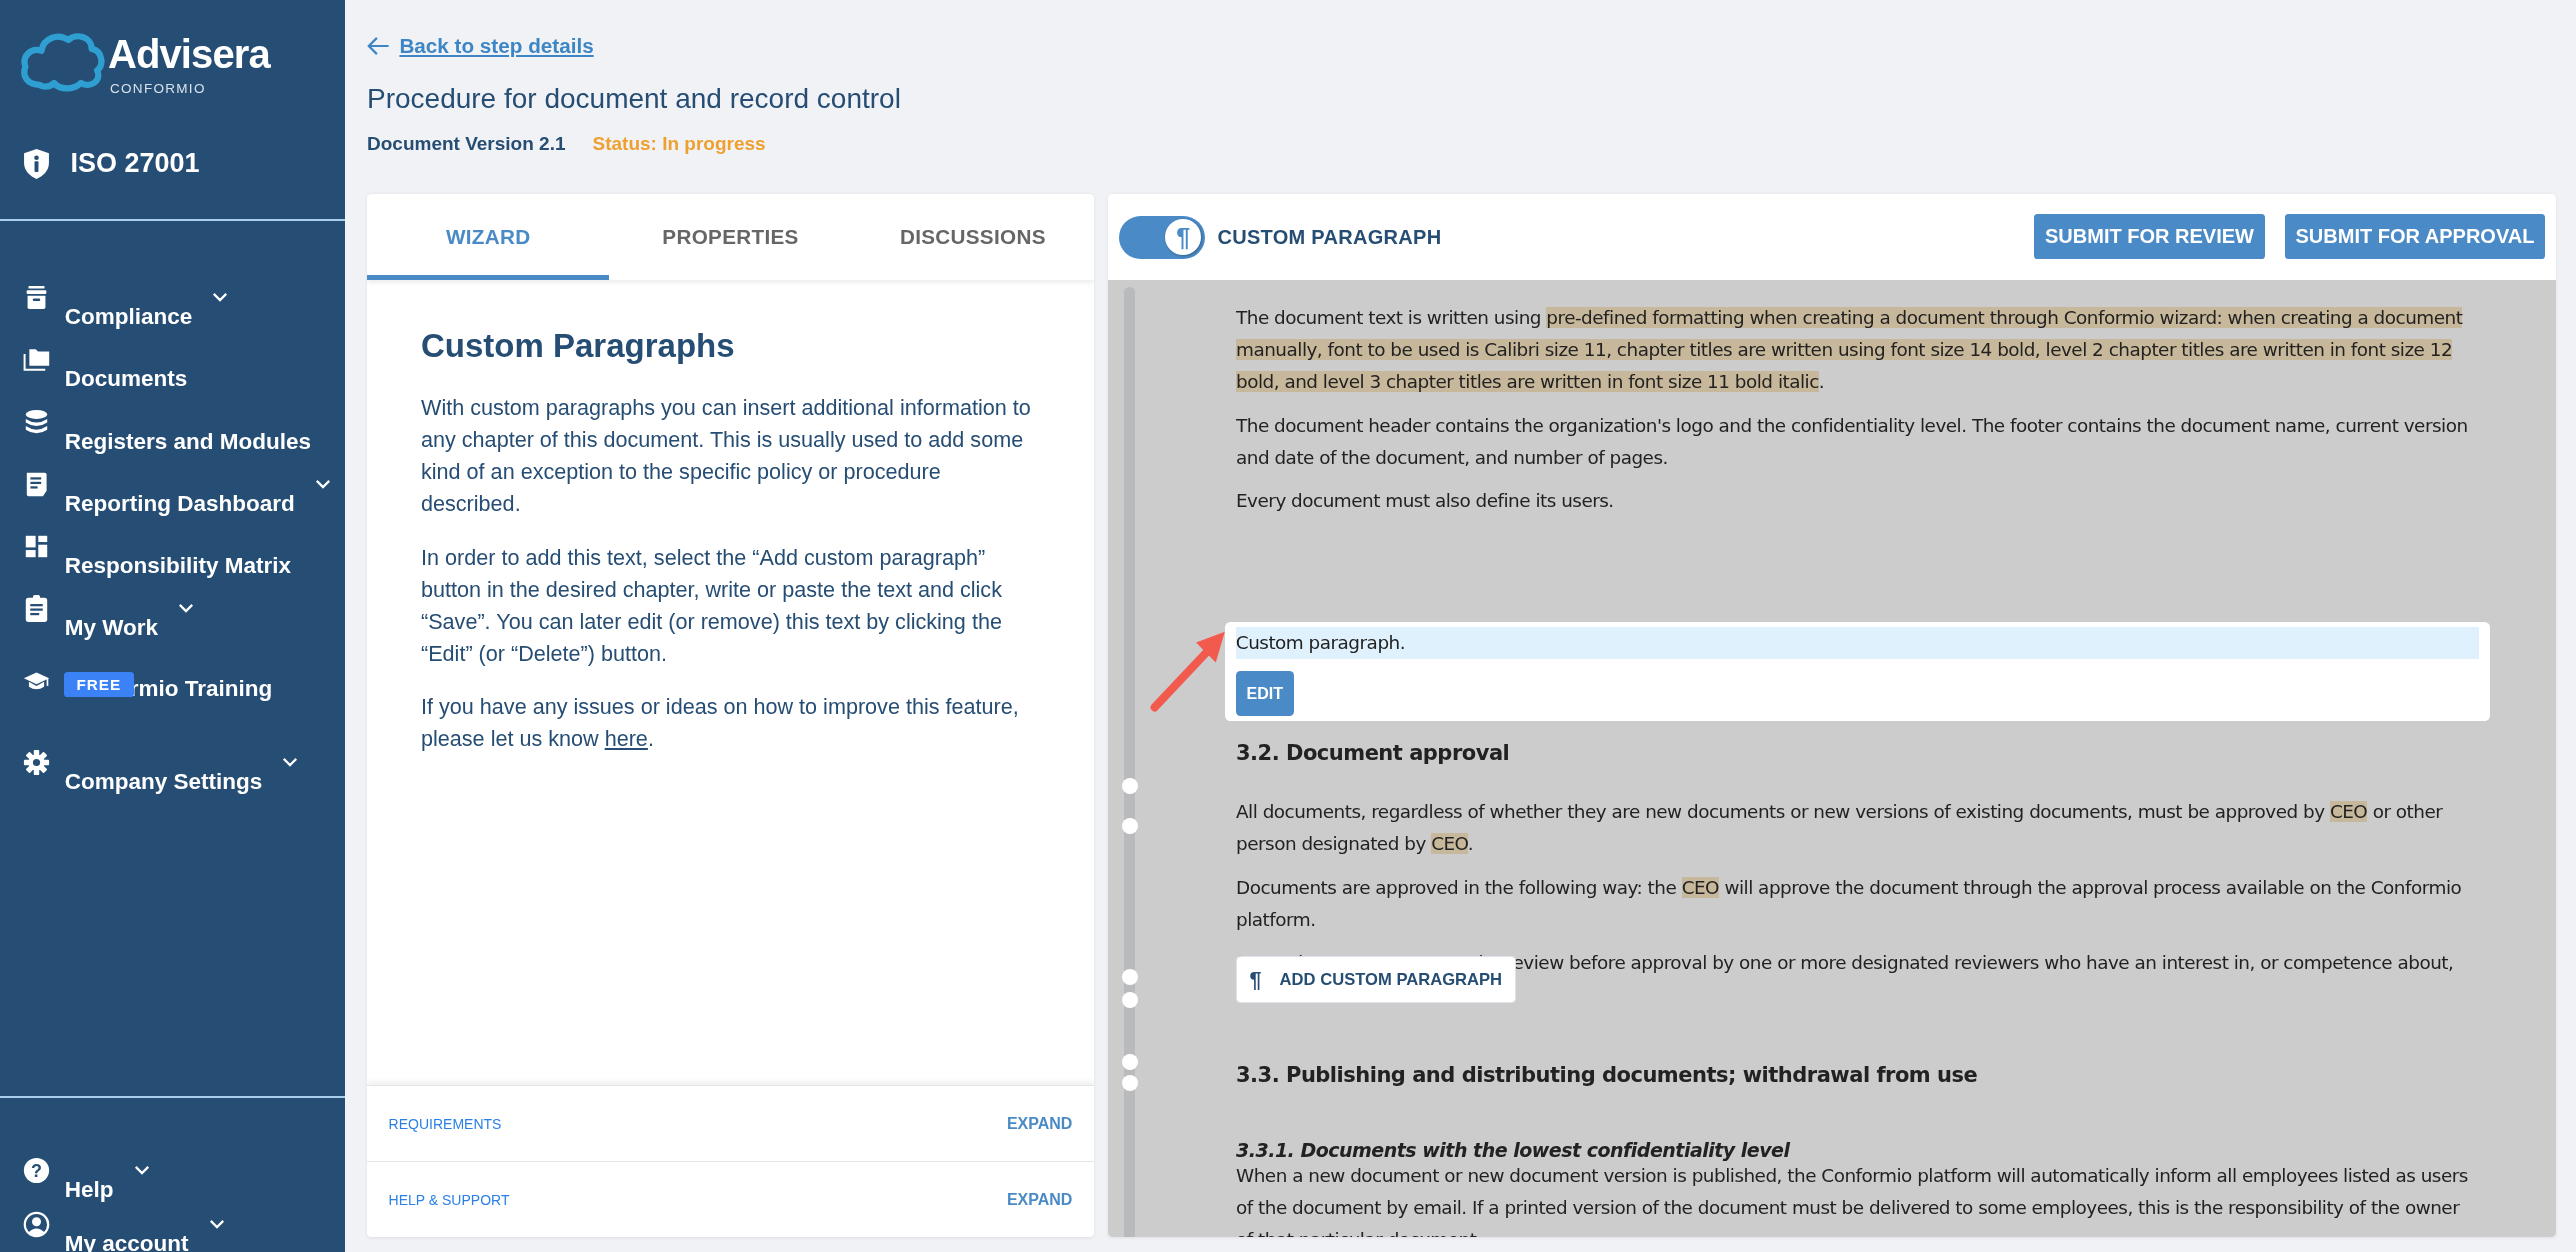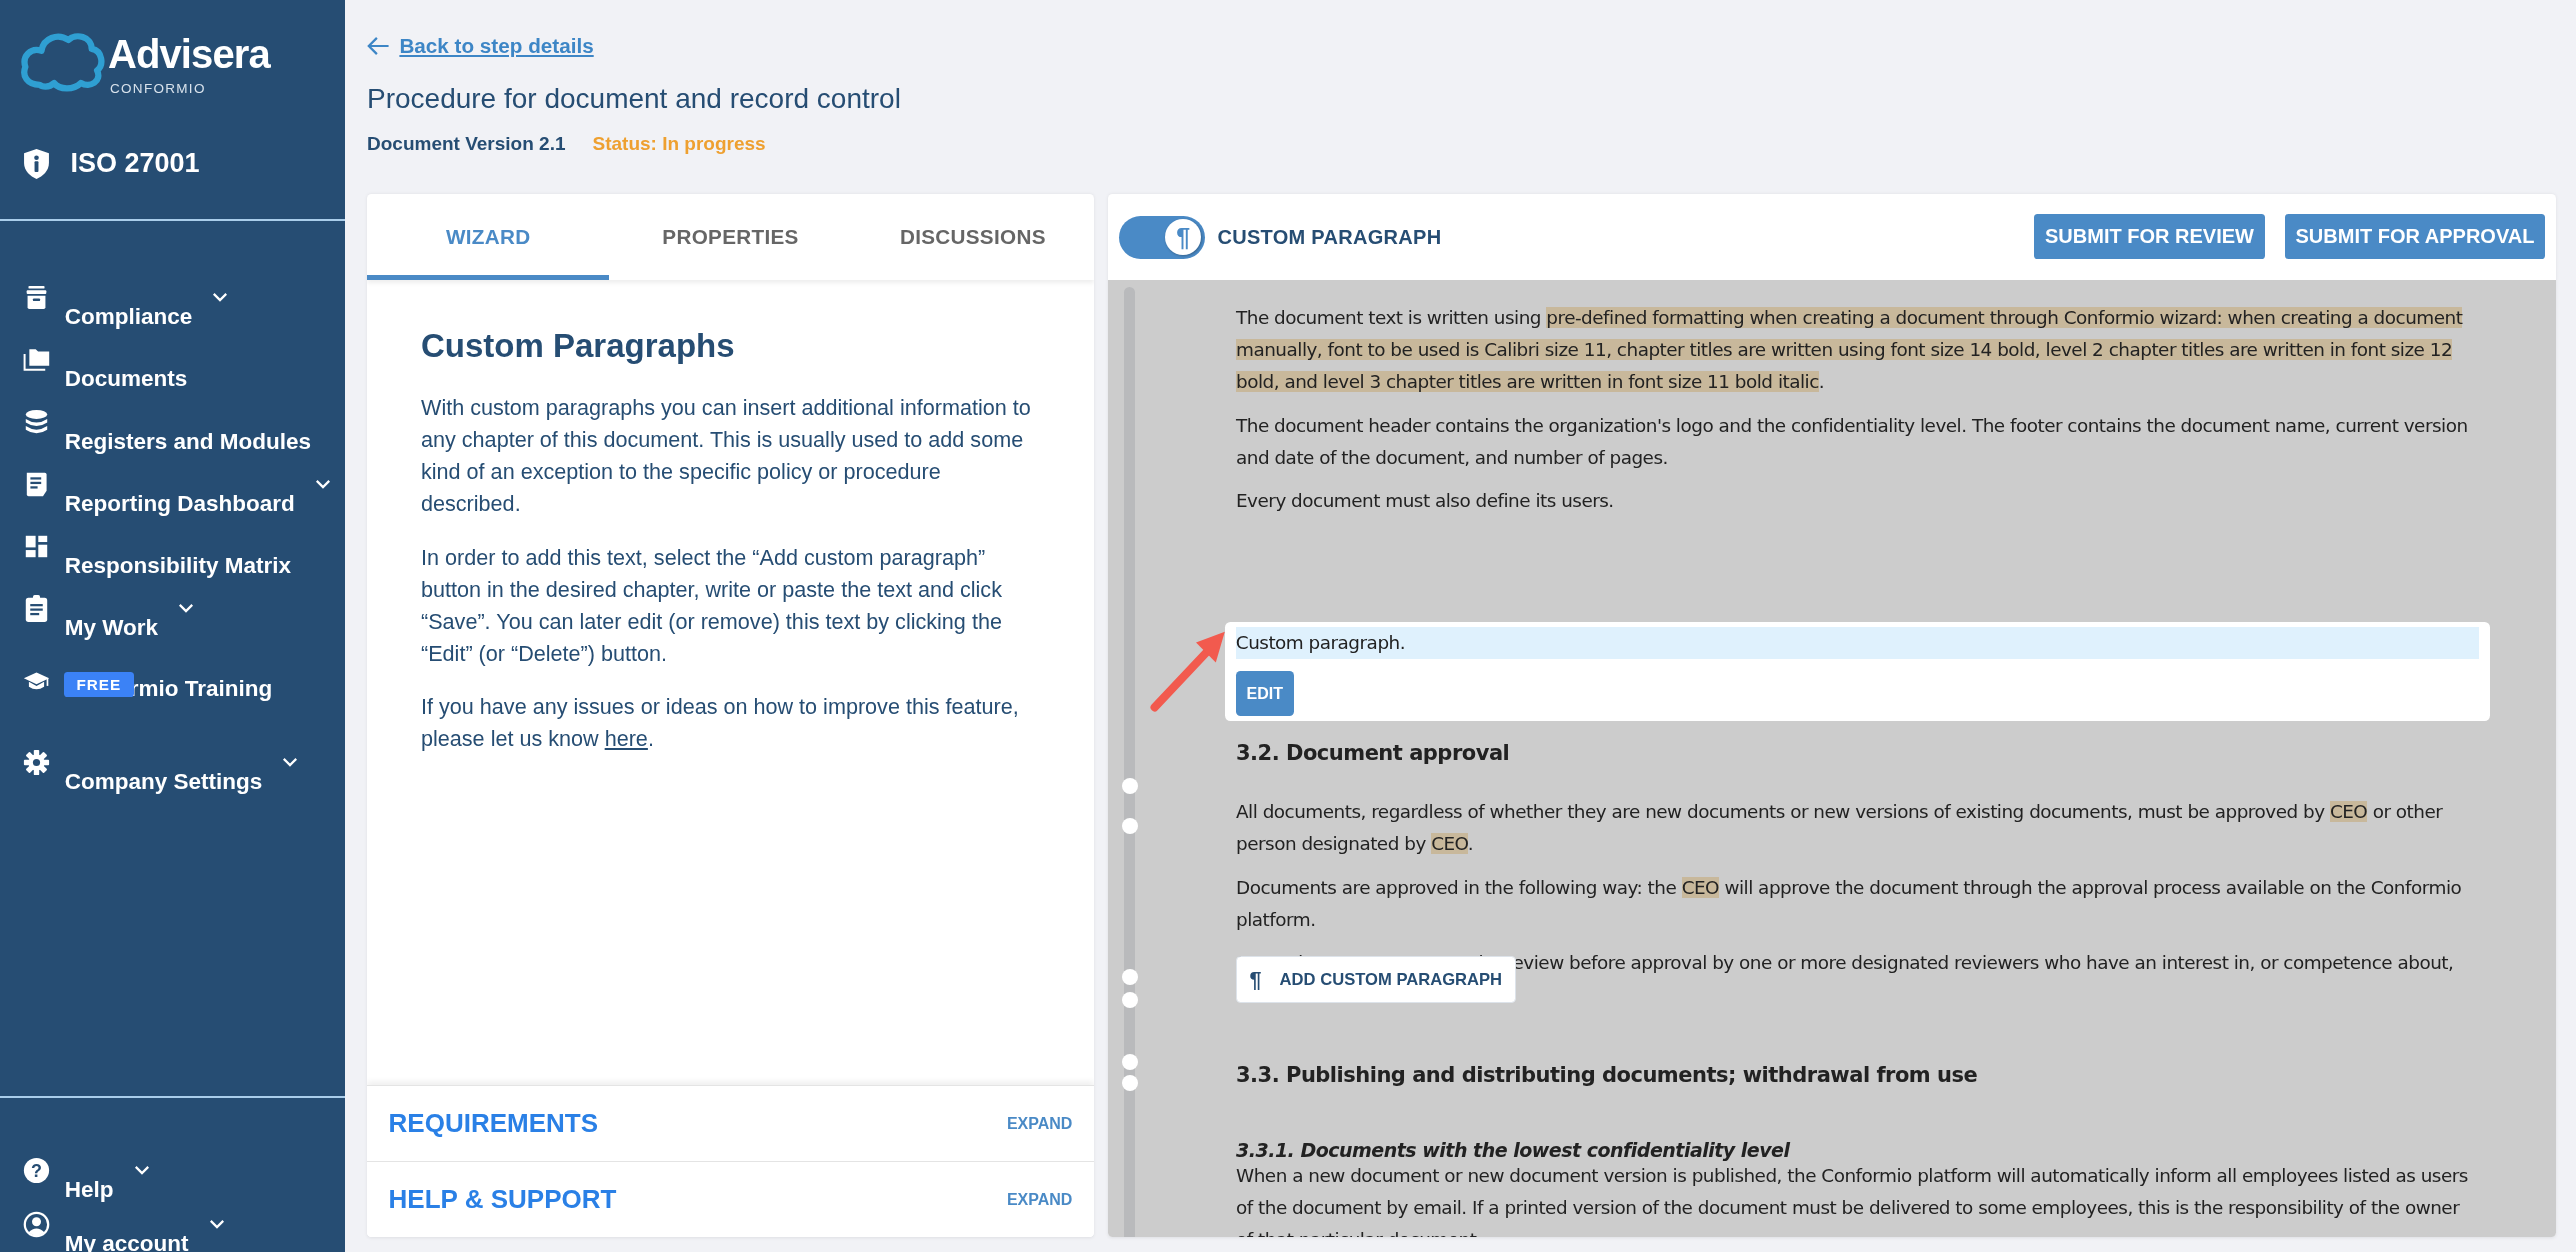--- a/index.html
+++ b/index.html
@@ -33,21 +33,21 @@
   .tab { flex: 1; display: flex; align-items: center; justify-content: center; font-size: 20.7px; font-weight: bold; color: #666; cursor: pointer; position: relative; letter-spacing: 0.3px; }
   .tab.active { color: #4a8ac6; }
   .tab.active::after { content: ""; position: absolute; left: 0; right: 0; bottom: 0; height: 5.4px; background: #4a8ac6; }
   .wizard-content { padding: 47px 54px 0 54px; }
   .wizard-title { font-size: 33px; font-weight: bold; color: #264d73; margin-bottom: 27px; }
   .wizard-p { font-size: 21.6px; color: #264d73; line-height: 32px; margin-bottom: 21.6px; }
   .wizard-p a { color: #264d73; text-decoration: underline; cursor: pointer; }
   .accordion { position: absolute; left: 0; right: 0; bottom: 0; }
   .acc-row { height: 76px; display: flex; align-items: center; justify-content: space-between; padding: 0 21.6px; border-top: 0.9px solid #e4e4e4; cursor: pointer; background: #fff; }
   .acc-row:first-child { box-shadow: 0 -3.6px 5.4px rgba(0,0,0,0.06); }
-  .acc-title { font-size: 26px; font-weight: bold; color: #2a80e6; }
+  .acc-title { font-size: 14px; font-weight: normal; color: #2a80e6; }
   .acc-expand { font-size: 16px; font-weight: bold; color: #4a8ac6; }
 
   
   .right-panel { position: absolute; left: 1108px; top: 194px; width: 1448px; height: 1043px; background: #fff; border-radius: 4.5px; overflow: hidden; box-shadow: 0 0.9px 3.6px rgba(0,0,0,0.08); }
   .right-top { height: 86px; display: flex; align-items: center; padding: 0 10.8px; position: relative; }
   .toggle { width: 86px; height: 43px; border-radius: 21.6px; background: #4a8ac6; position: relative; cursor: pointer; }
   .toggle-knob { position: absolute; right: 3.6px; top: 3.6px; width: 36px; height: 36px; border-radius: 50%; background: #fff; display: flex; align-items: center; justify-content: center; color: #4a8ac6; font-size: 25px; font-weight: bold; box-shadow: 0.9px 0.9px 2.7px rgba(0,0,0,0.3); }
   .toggle-label { margin-left: 12.6px; font-size: 20px; font-weight: bold; color: #264d73; letter-spacing: 0.3px; }
   .btn-group { position: absolute; right: 10.8px; top: 20px; display: flex; gap: 20px; }
   .btn { background: #4a8ac6; color: #fff; font-size: 20px; font-weight: bold; padding: 0 10.8px; height: 45px; line-height: 45px; border-radius: 3.6px; cursor: pointer; border: none; font-family: "Liberation Sans", sans-serif; }

